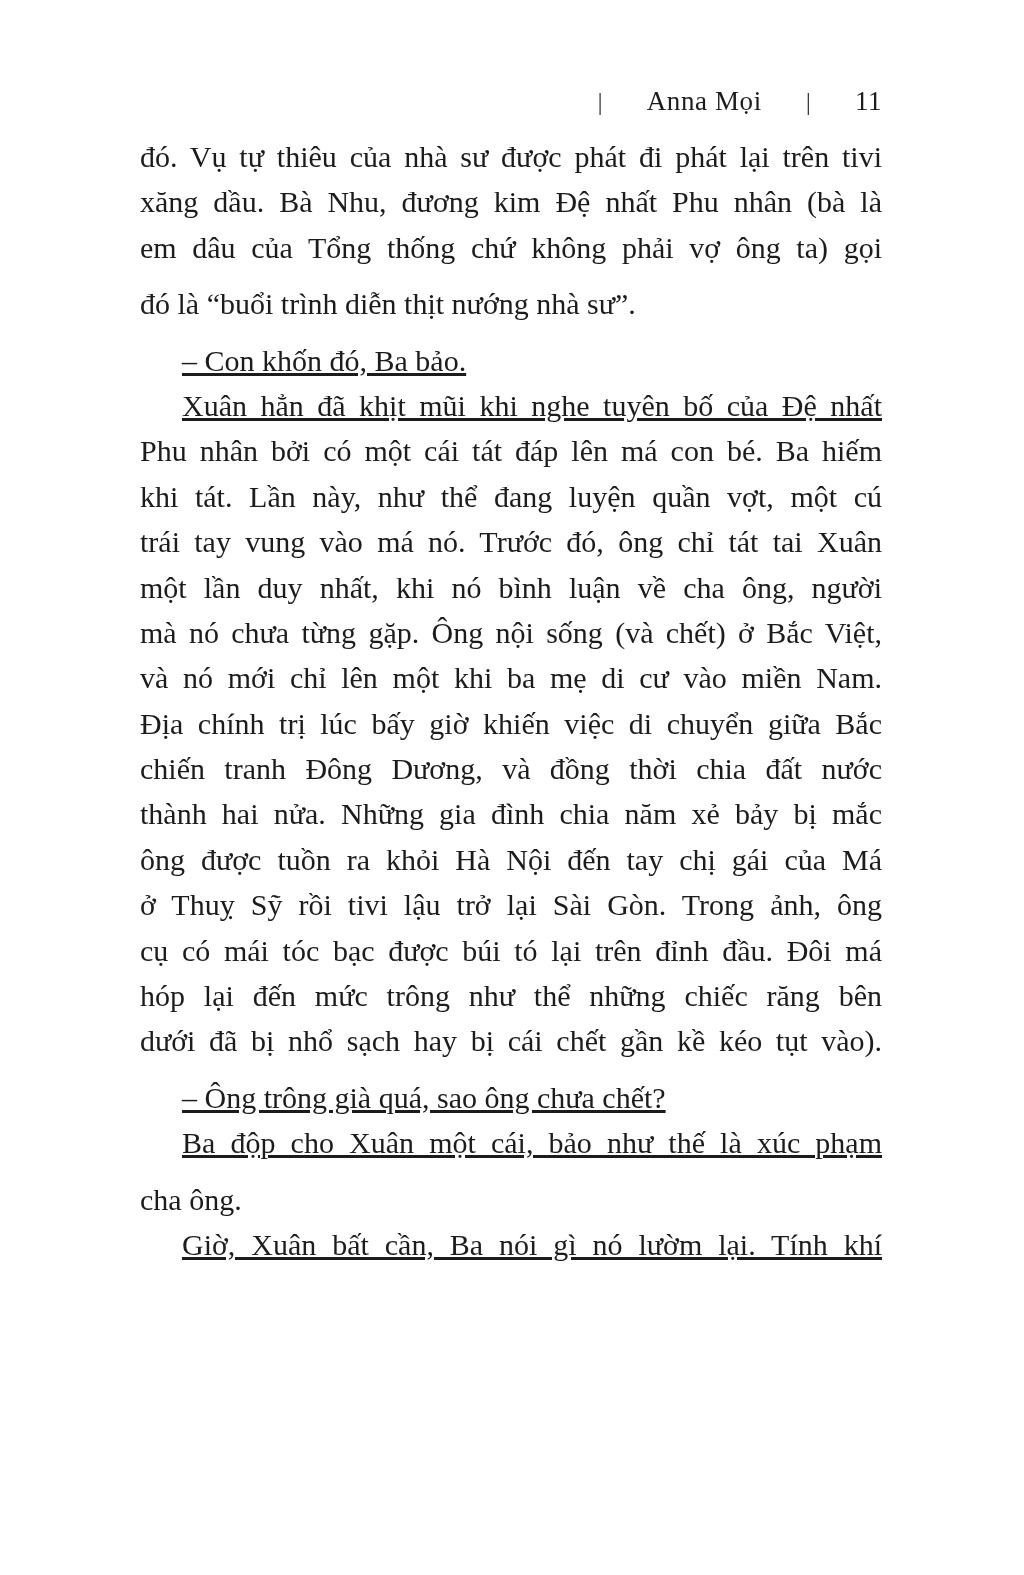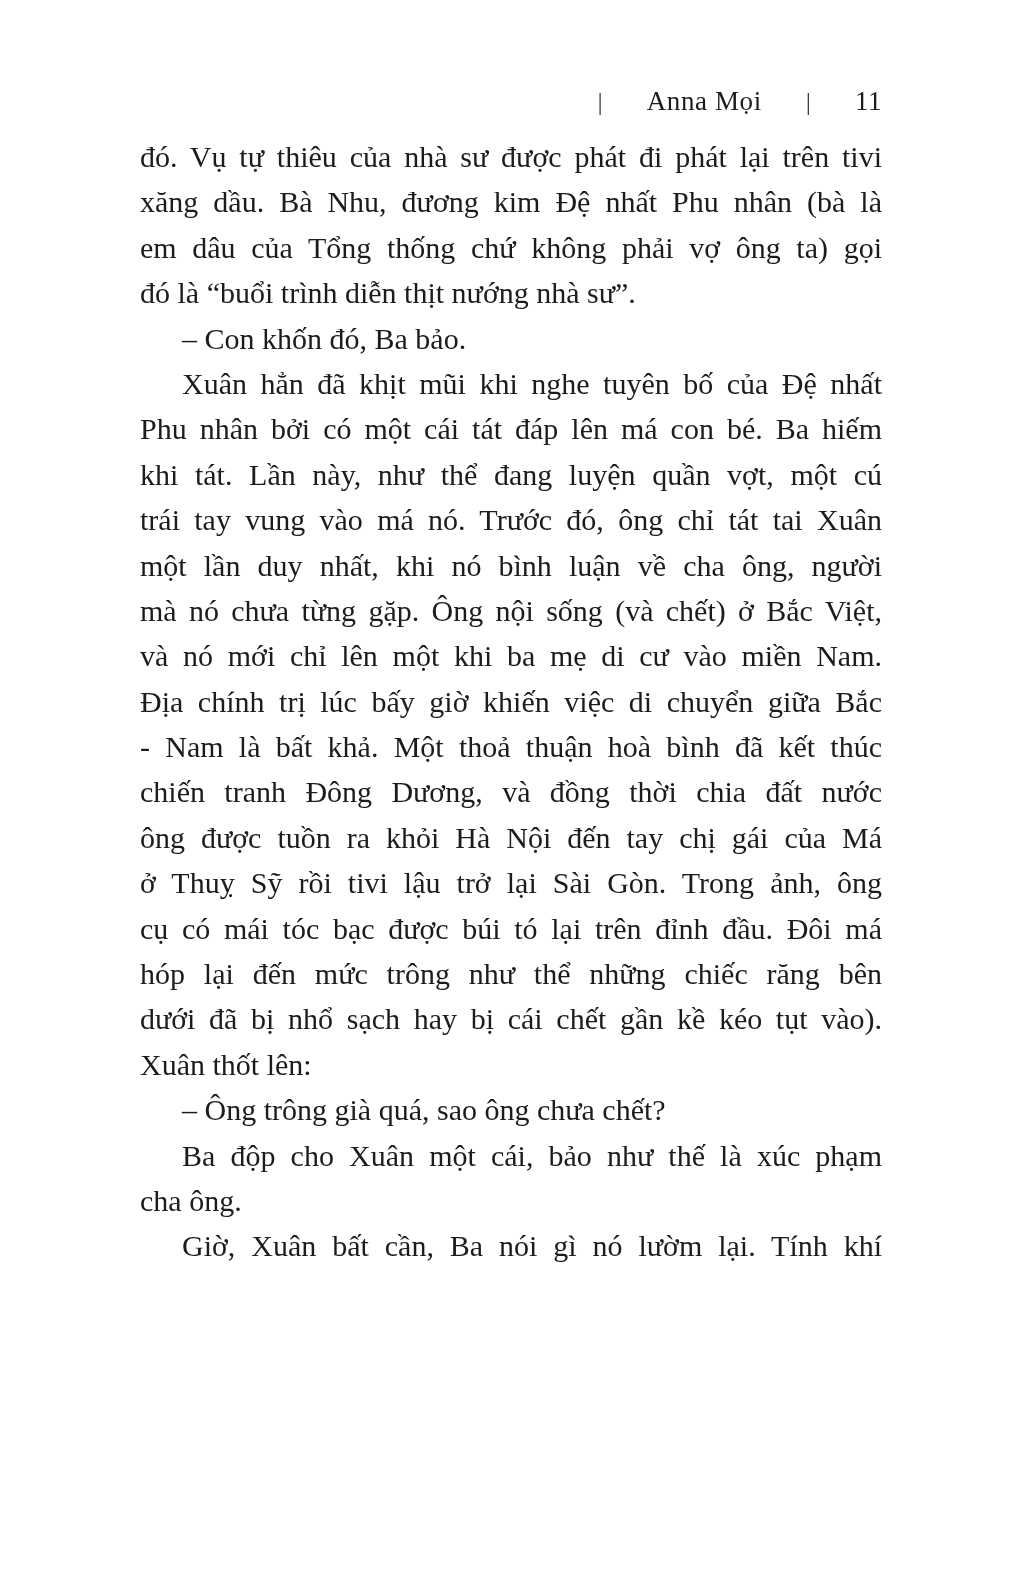--- a/index.html
+++ b/index.html
@@ -39,22 +39,22 @@
   }
   .paragraph { margin: 0; }
   .line {
     height: 45.4px;
     line-height: 45.4px;
     overflow: hidden;
     text-align: justify;
     text-align-last: justify;
     white-space: normal;
   }
-  .line.para-end { text-align-last: left; }
-  .line.indent { text-indent: 42px; }
+  .line.para-end { text-align-last: left; margin-top: 11px; }
+  .line.indent { text-indent: 42px; text-decoration: underline; }
 </style>
 </head>
 <body>
 
 <div class="page" style="--bg: #ffffff; --text: #1c1c1c;">
   <div class="header">
     <span class="divider">|</span>
     <span class="running-title">Anna Mọi</span>
     <span class="divider">|</span>
     <span class="page-number">11</span>
@@ -71,28 +71,27 @@
       </div>
       <div class="paragraph">
         <div class="line indent">Xuân hẳn đã khịt mũi khi nghe tuyên bố của Đệ nhất</div>
         <div class="line">Phu nhân bởi có một cái tát đáp lên má con bé. Ba hiếm</div>
         <div class="line">khi tát. Lần này, như thể đang luyện quần vợt, một cú</div>
         <div class="line">trái tay vung vào má nó. Trước đó, ông chỉ tát tai Xuân</div>
         <div class="line">một lần duy nhất, khi nó bình luận về cha ông, người</div>
         <div class="line">mà nó chưa từng gặp. Ông nội sống (và chết) ở Bắc Việt,</div>
         <div class="line">và nó mới chỉ lên một khi ba mẹ di cư vào miền Nam.</div>
         <div class="line">Địa chính trị lúc bấy giờ khiến việc di chuyển giữa Bắc</div>
-        <div class="line">- Nam là bất khả. Một thoả thuận hoà bình đã kết thúc</div>
         <div class="line">chiến tranh Đông Dương, và đồng thời chia đất nước</div>
+        <div class="line">thành hai nửa. Những gia đình chia năm xẻ bảy bị mắc</div>
         <div class="line">ông được tuồn ra khỏi Hà Nội đến tay chị gái của Má</div>
         <div class="line">ở Thuỵ Sỹ rồi tivi lậu trở lại Sài Gòn. Trong ảnh, ông</div>
         <div class="line">cụ có mái tóc bạc được búi tó lại trên đỉnh đầu. Đôi má</div>
         <div class="line">hóp lại đến mức trông như thể những chiếc răng bên</div>
         <div class="line">dưới đã bị nhổ sạch hay bị cái chết gần kề kéo tụt vào).</div>
-        <div class="line para-end">Xuân thốt lên:</div>
       </div>
       <div class="paragraph">
         <div class="line indent para-end">– Ông trông già quá, sao ông chưa chết?</div>
       </div>
       <div class="paragraph">
         <div class="line indent">Ba độp cho Xuân một cái, bảo như thế là xúc phạm</div>
         <div class="line para-end">cha ông.</div>
       </div>
       <div class="paragraph">
         <div class="line indent">Giờ, Xuân bất cần, Ba nói gì nó lườm lại. Tính khí</div>

